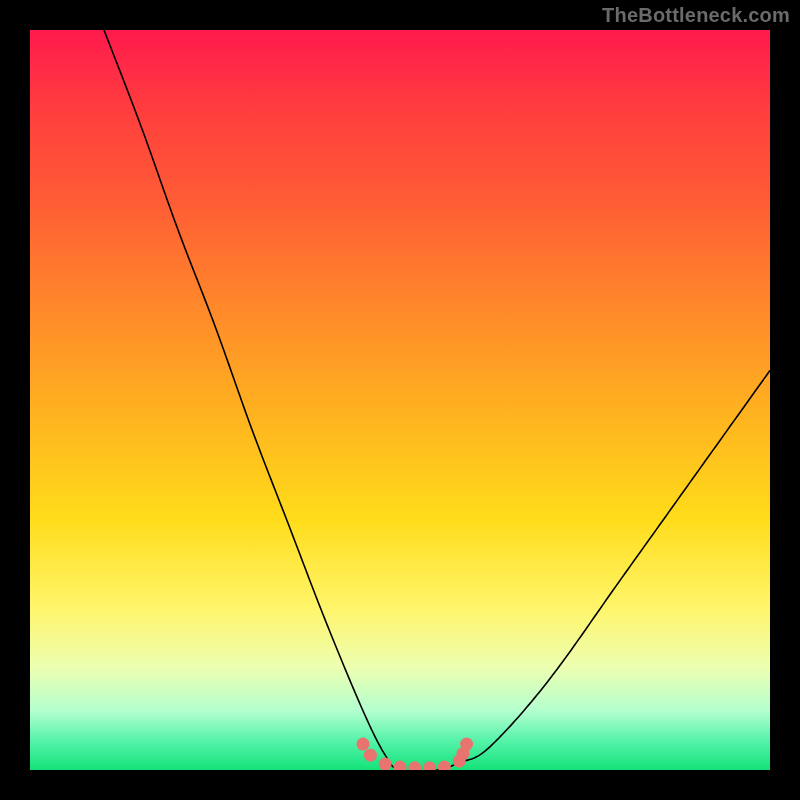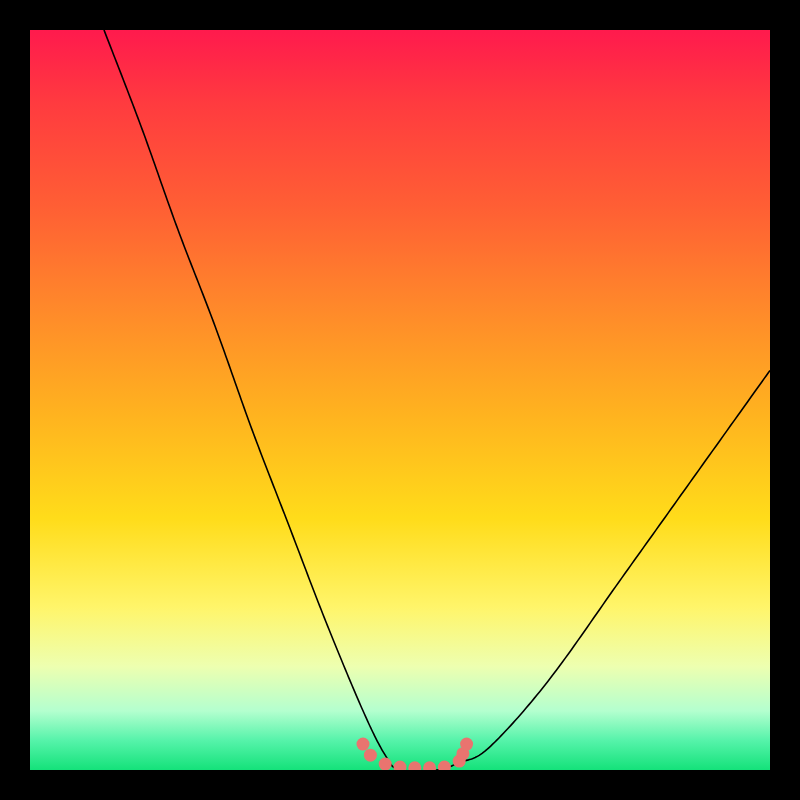--- a/index.html
+++ b/index.html
@@ -72,13 +72,14 @@
           <circle cx="370.00" cy="737.04" r="6.5" fill="#e9746f"></circle>
           <circle cx="384.80" cy="737.78" r="6.5" fill="#e9746f"></circle>
           <circle cx="399.60" cy="737.78" r="6.5" fill="#e9746f"></circle>
           <circle cx="414.40" cy="737.04" r="6.5" fill="#e9746f"></circle>
           <circle cx="429.20" cy="731.12" r="6.5" fill="#e9746f"></circle>
           <circle cx="432.90" cy="723.72" r="6.5" fill="#e9746f"></circle>
           <circle cx="436.60" cy="714.10" r="6.5" fill="#e9746f"></circle>
         </g>
     </svg>
   </div>
+  <div class="attribution">TheBottleneck.com</div>
 </div>
 
 </body></html>

